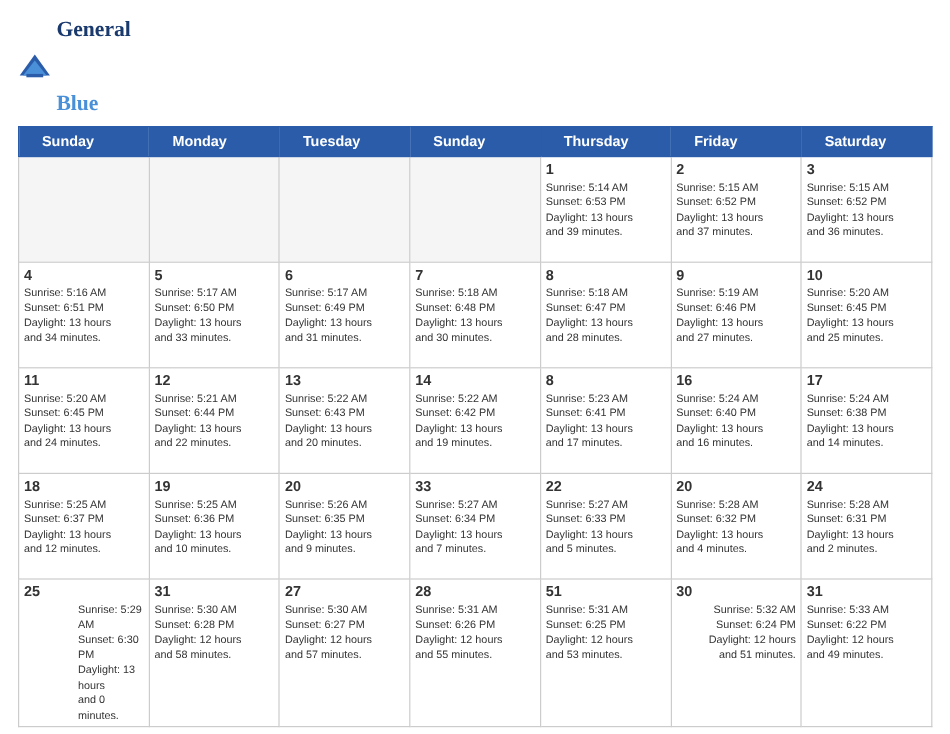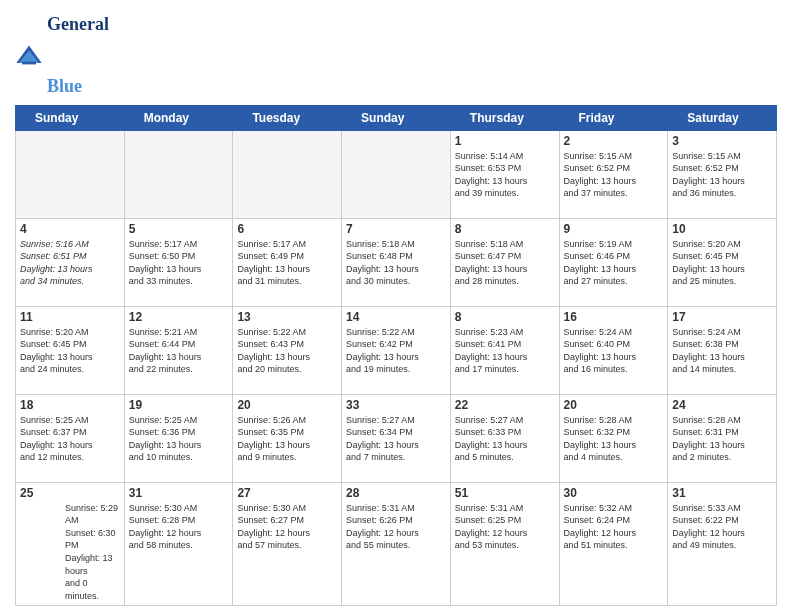--- a/index.html
+++ b/index.html
@@ -147,21 +147,21 @@
             <span class="day-number">3</span>
             <div class="day-info" style="white-space: pre-line;">Sunrise: 5:15 AM
 Sunset: 6:52 PM
 Daylight: 13 hours
 and 36 minutes.</div>
           </td>
         </tr>
         <tr class="row-bg-alt">
           <td>
             <span class="day-number">4</span>
-            <div class="day-info" style="white-space: pre-line; font-style: italic;">Sunrise: 5:16 AM
+            <div class="day-info" style="white-space: pre-line;">Sunrise: 5:16 AM
 Sunset: 6:51 PM
 Daylight: 13 hours
 and 34 minutes.</div>
           </td>
           <td>
             <span class="day-number">5</span>
             <div class="day-info" style="white-space: pre-line;">Sunrise: 5:17 AM
 Sunset: 6:50 PM
 Daylight: 13 hours
 and 33 minutes.</div>
@@ -335,21 +335,21 @@
           </td>
           <td>
             <span class="day-number">51</span>
             <div class="day-info" style="white-space: pre-line;">Sunrise: 5:31 AM
 Sunset: 6:25 PM
 Daylight: 12 hours
 and 53 minutes.</div>
           </td>
           <td>
             <span class="day-number">30</span>
-            <div class="day-info" style="white-space: pre-line;">Sunrise: 5:32 AM
+            <div class="day-info" style="white-space: pre-line; text-align: right;">Sunrise: 5:32 AM
 Sunset: 6:24 PM
 Daylight: 12 hours
 and 51 minutes.</div>
           </td>
           <td>
             <span class="day-number">31</span>
             <div class="day-info" style="white-space: pre-line;">Sunrise: 5:33 AM
 Sunset: 6:22 PM
 Daylight: 12 hours
 and 49 minutes.</div>

